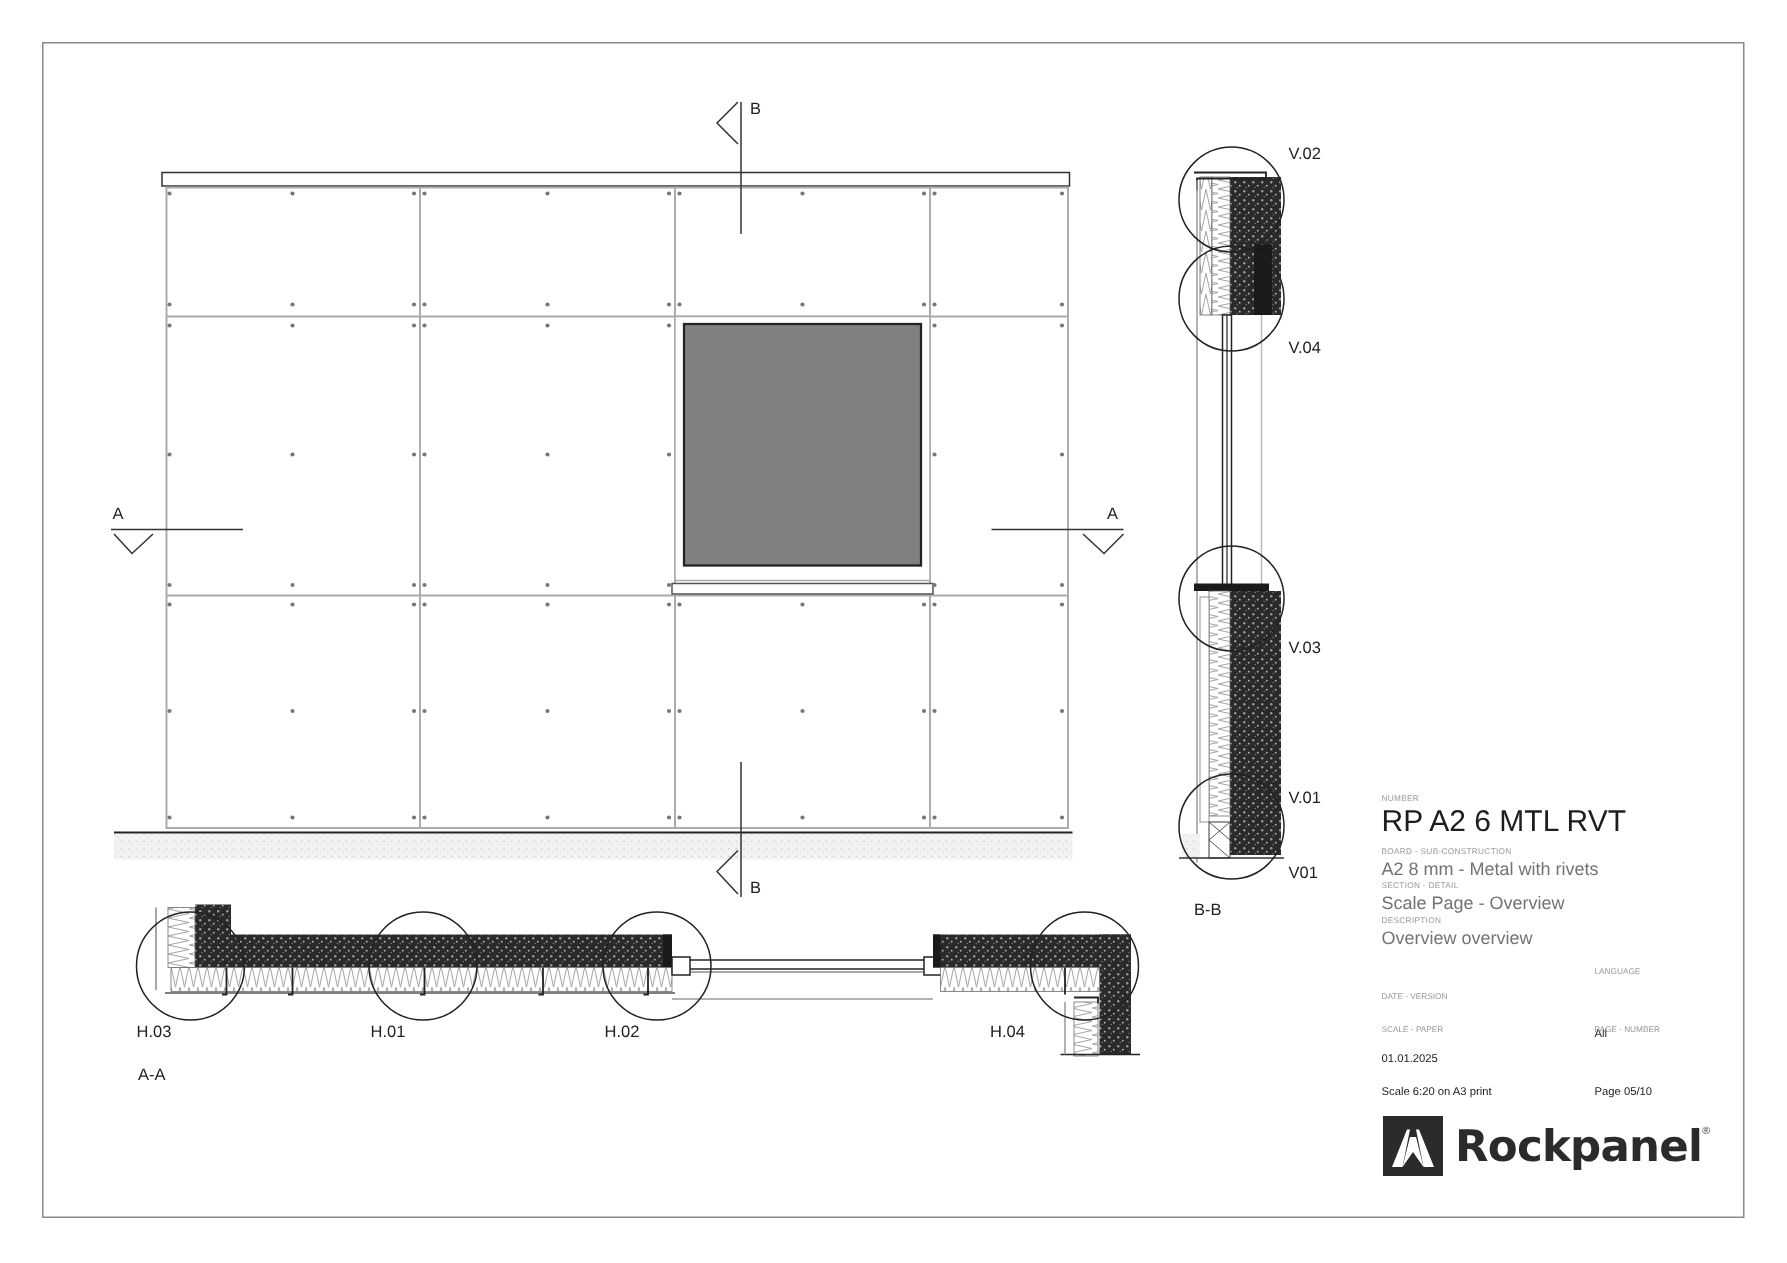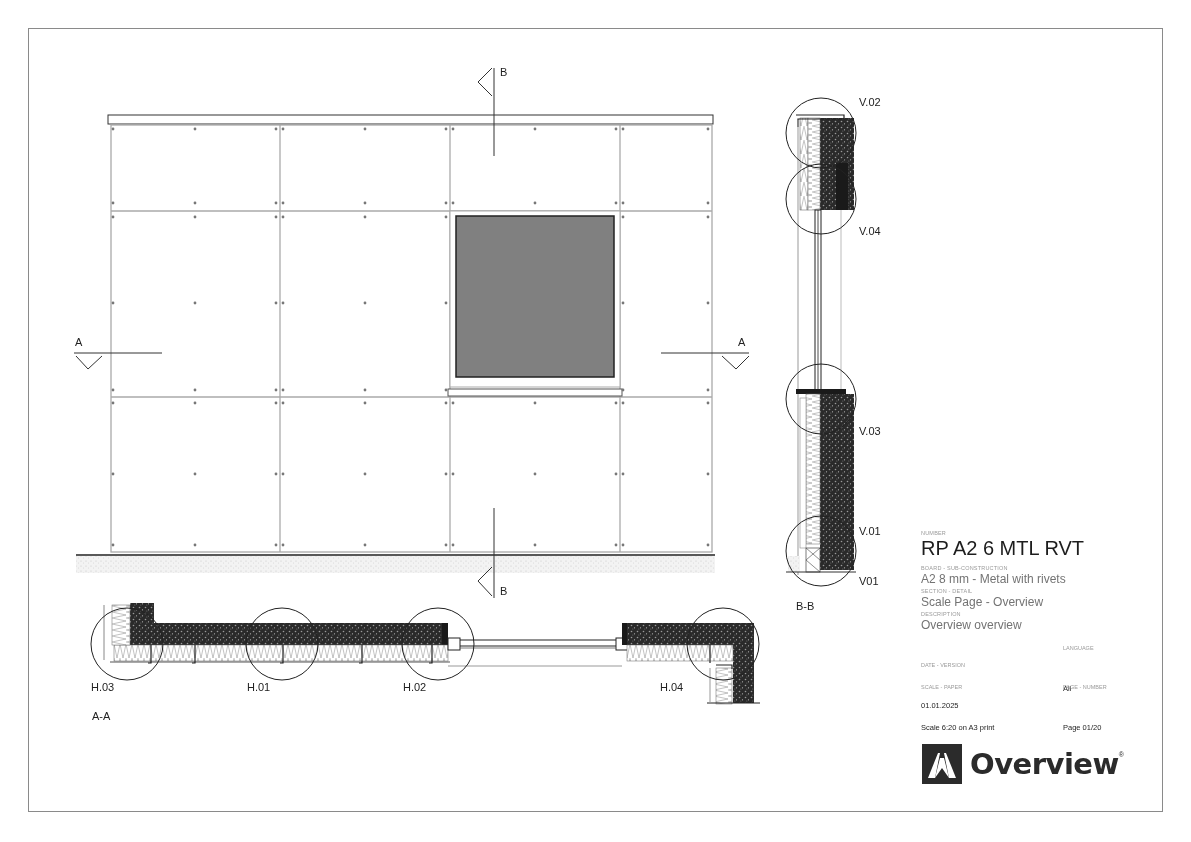--- a/index.html
+++ b/index.html
@@ -264,26 +264,26 @@
 <div class="meta" style="left:1063px;top:645px;">
   <div class="cap">LANGUAGE</div>
   <div class="v">All</div>
 </div>
 <div class="meta" style="left:921px;top:684px;">
   <div class="cap">SCALE - PAPER</div>
   <div class="v">Scale 6:20 on A3 print</div>
 </div>
 <div class="meta" style="left:1063px;top:684px;">
   <div class="cap">PAGE - NUMBER</div>
-  <div class="v">Page 01/20</div>
+  <div class="v">Page 05/10</div>
 </div>
 
 <div class="logo">
   <div class="logo-box">
     <svg width="40" height="40" viewBox="0 0 40 40">
       <polygon points="6,34 16,9 18,9 13,34" fill="#fff"></polygon>
       <polygon points="34,34 24,9 22,9 27,34" fill="#fff"></polygon>
       <polygon points="13,34 18,14 22,14 27,34 20,24" fill="#fff"></polygon>
     </svg>
   </div>
-  <span class="logo-text">Overview</span>
+  <span class="logo-text">Rockpanel</span>
   <span class="logo-reg">®</span>
 </div>
 
 </body></html>

